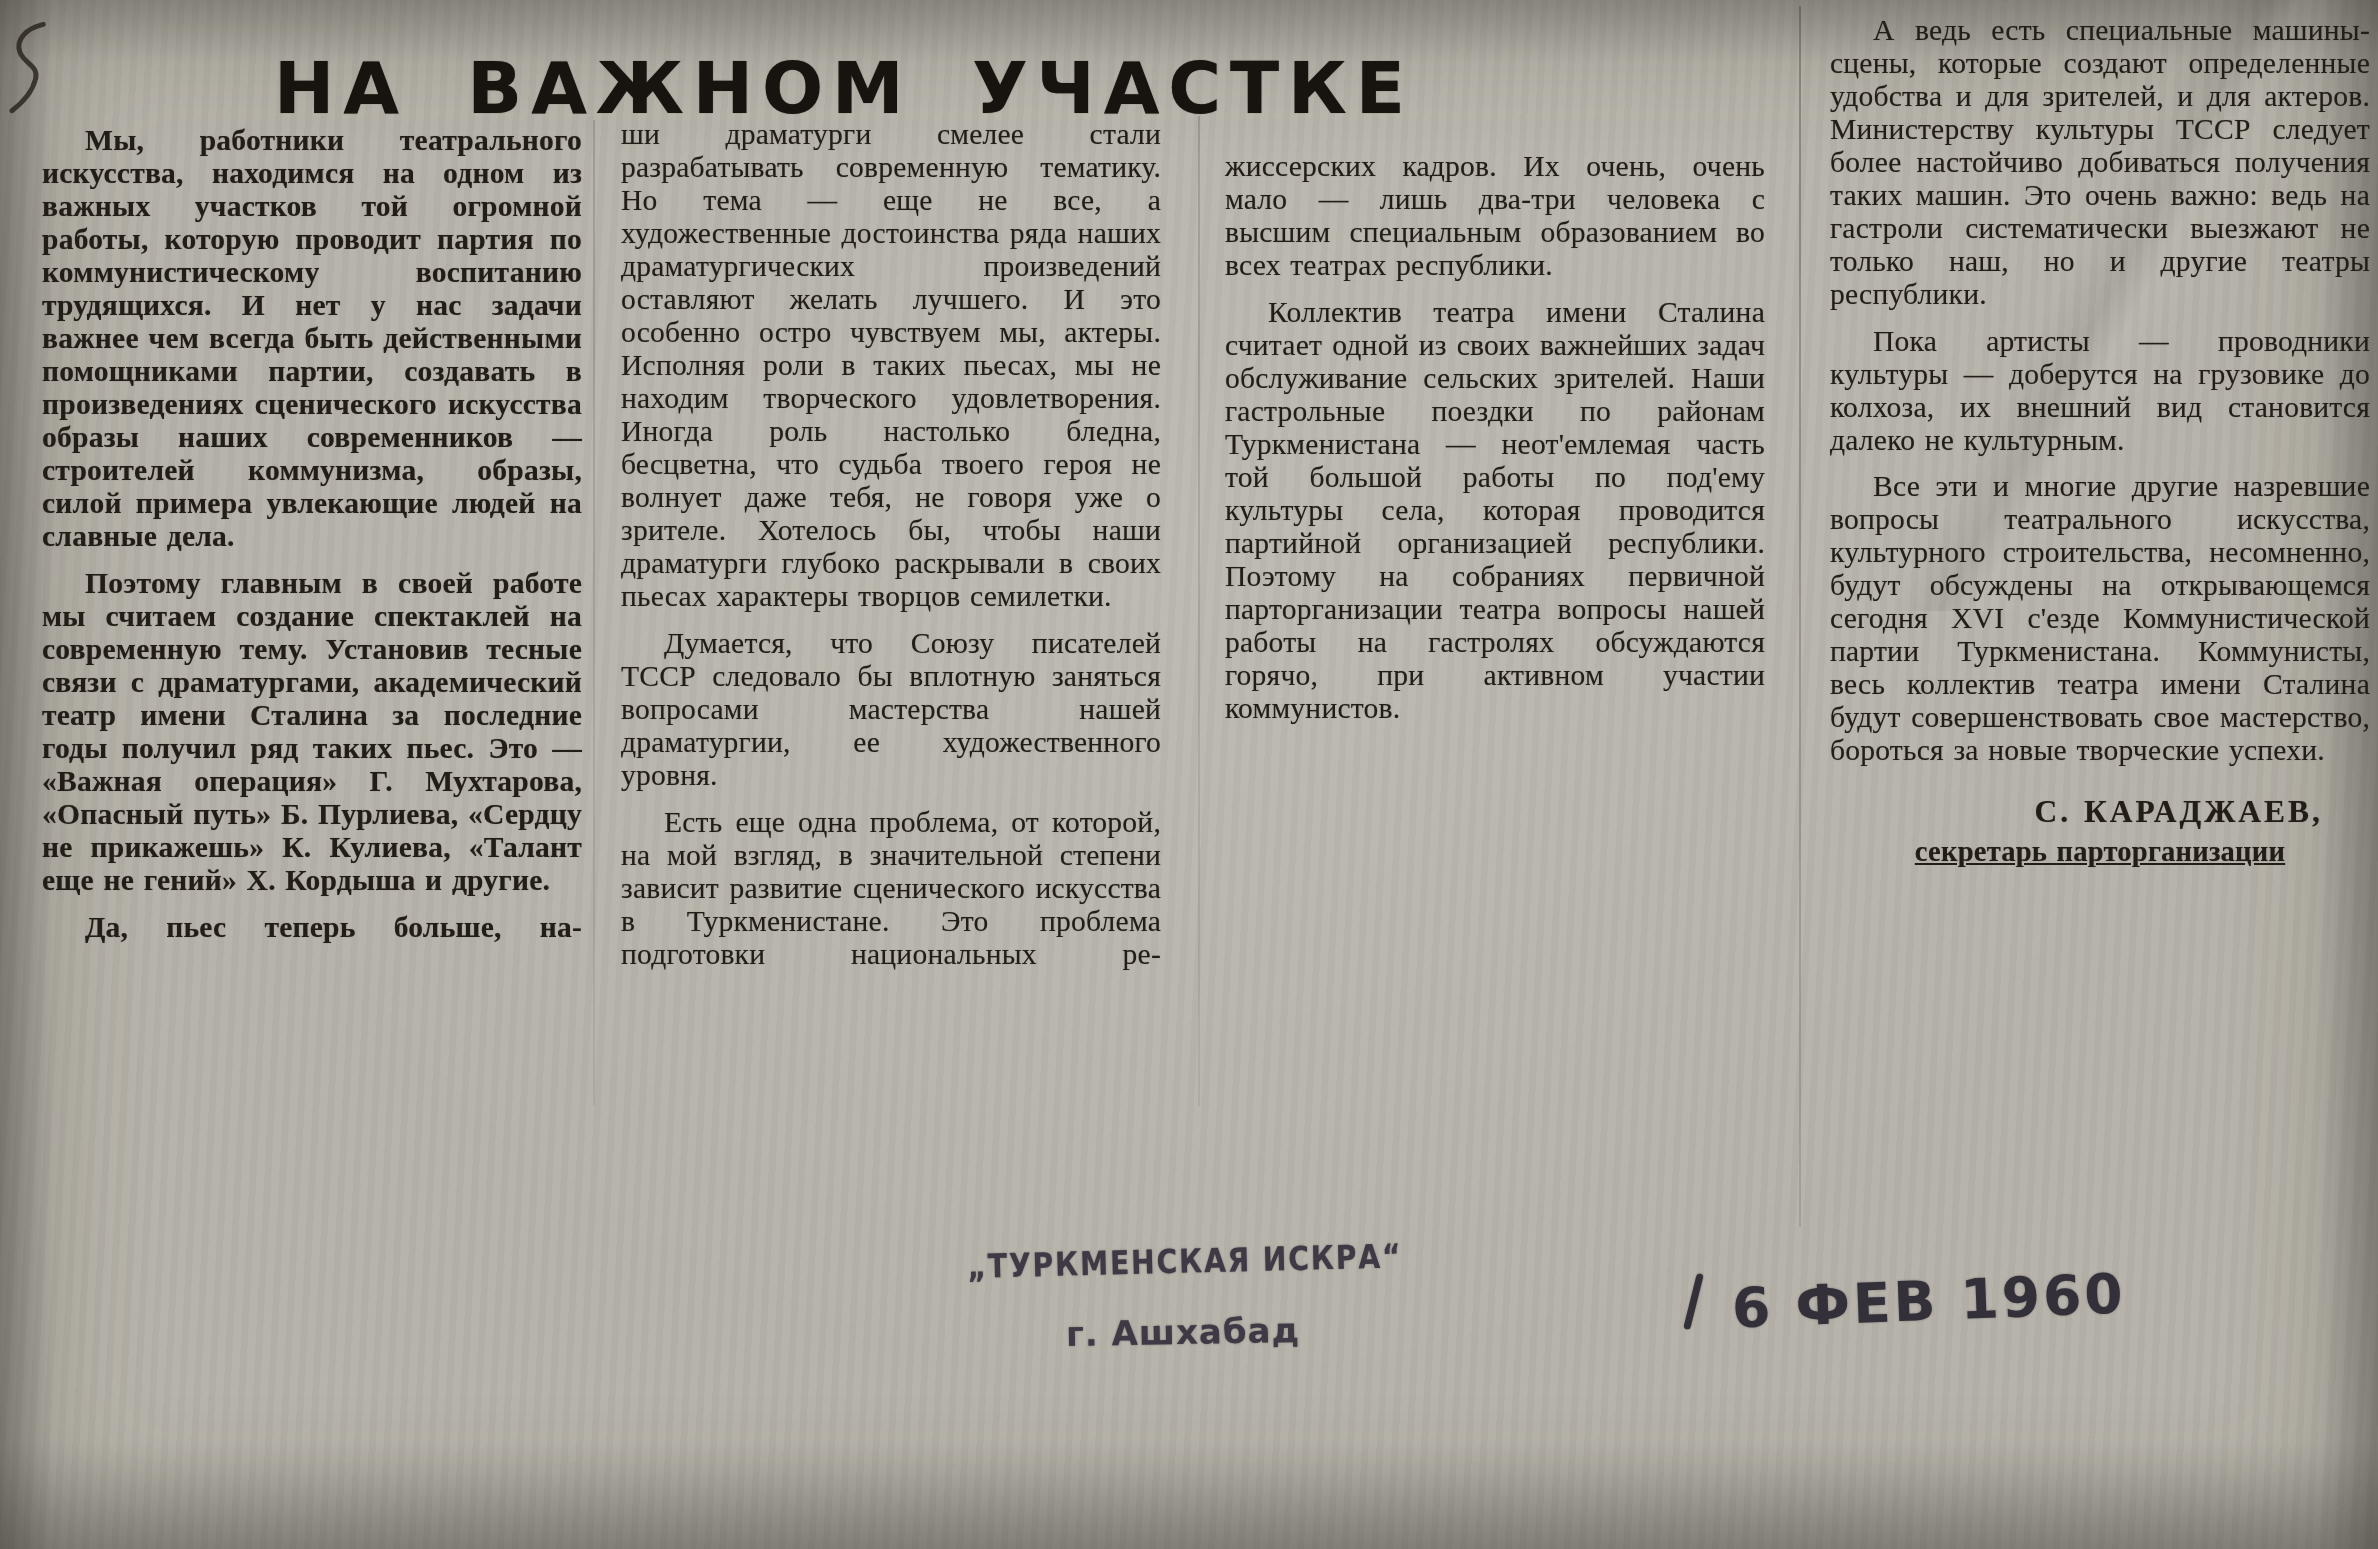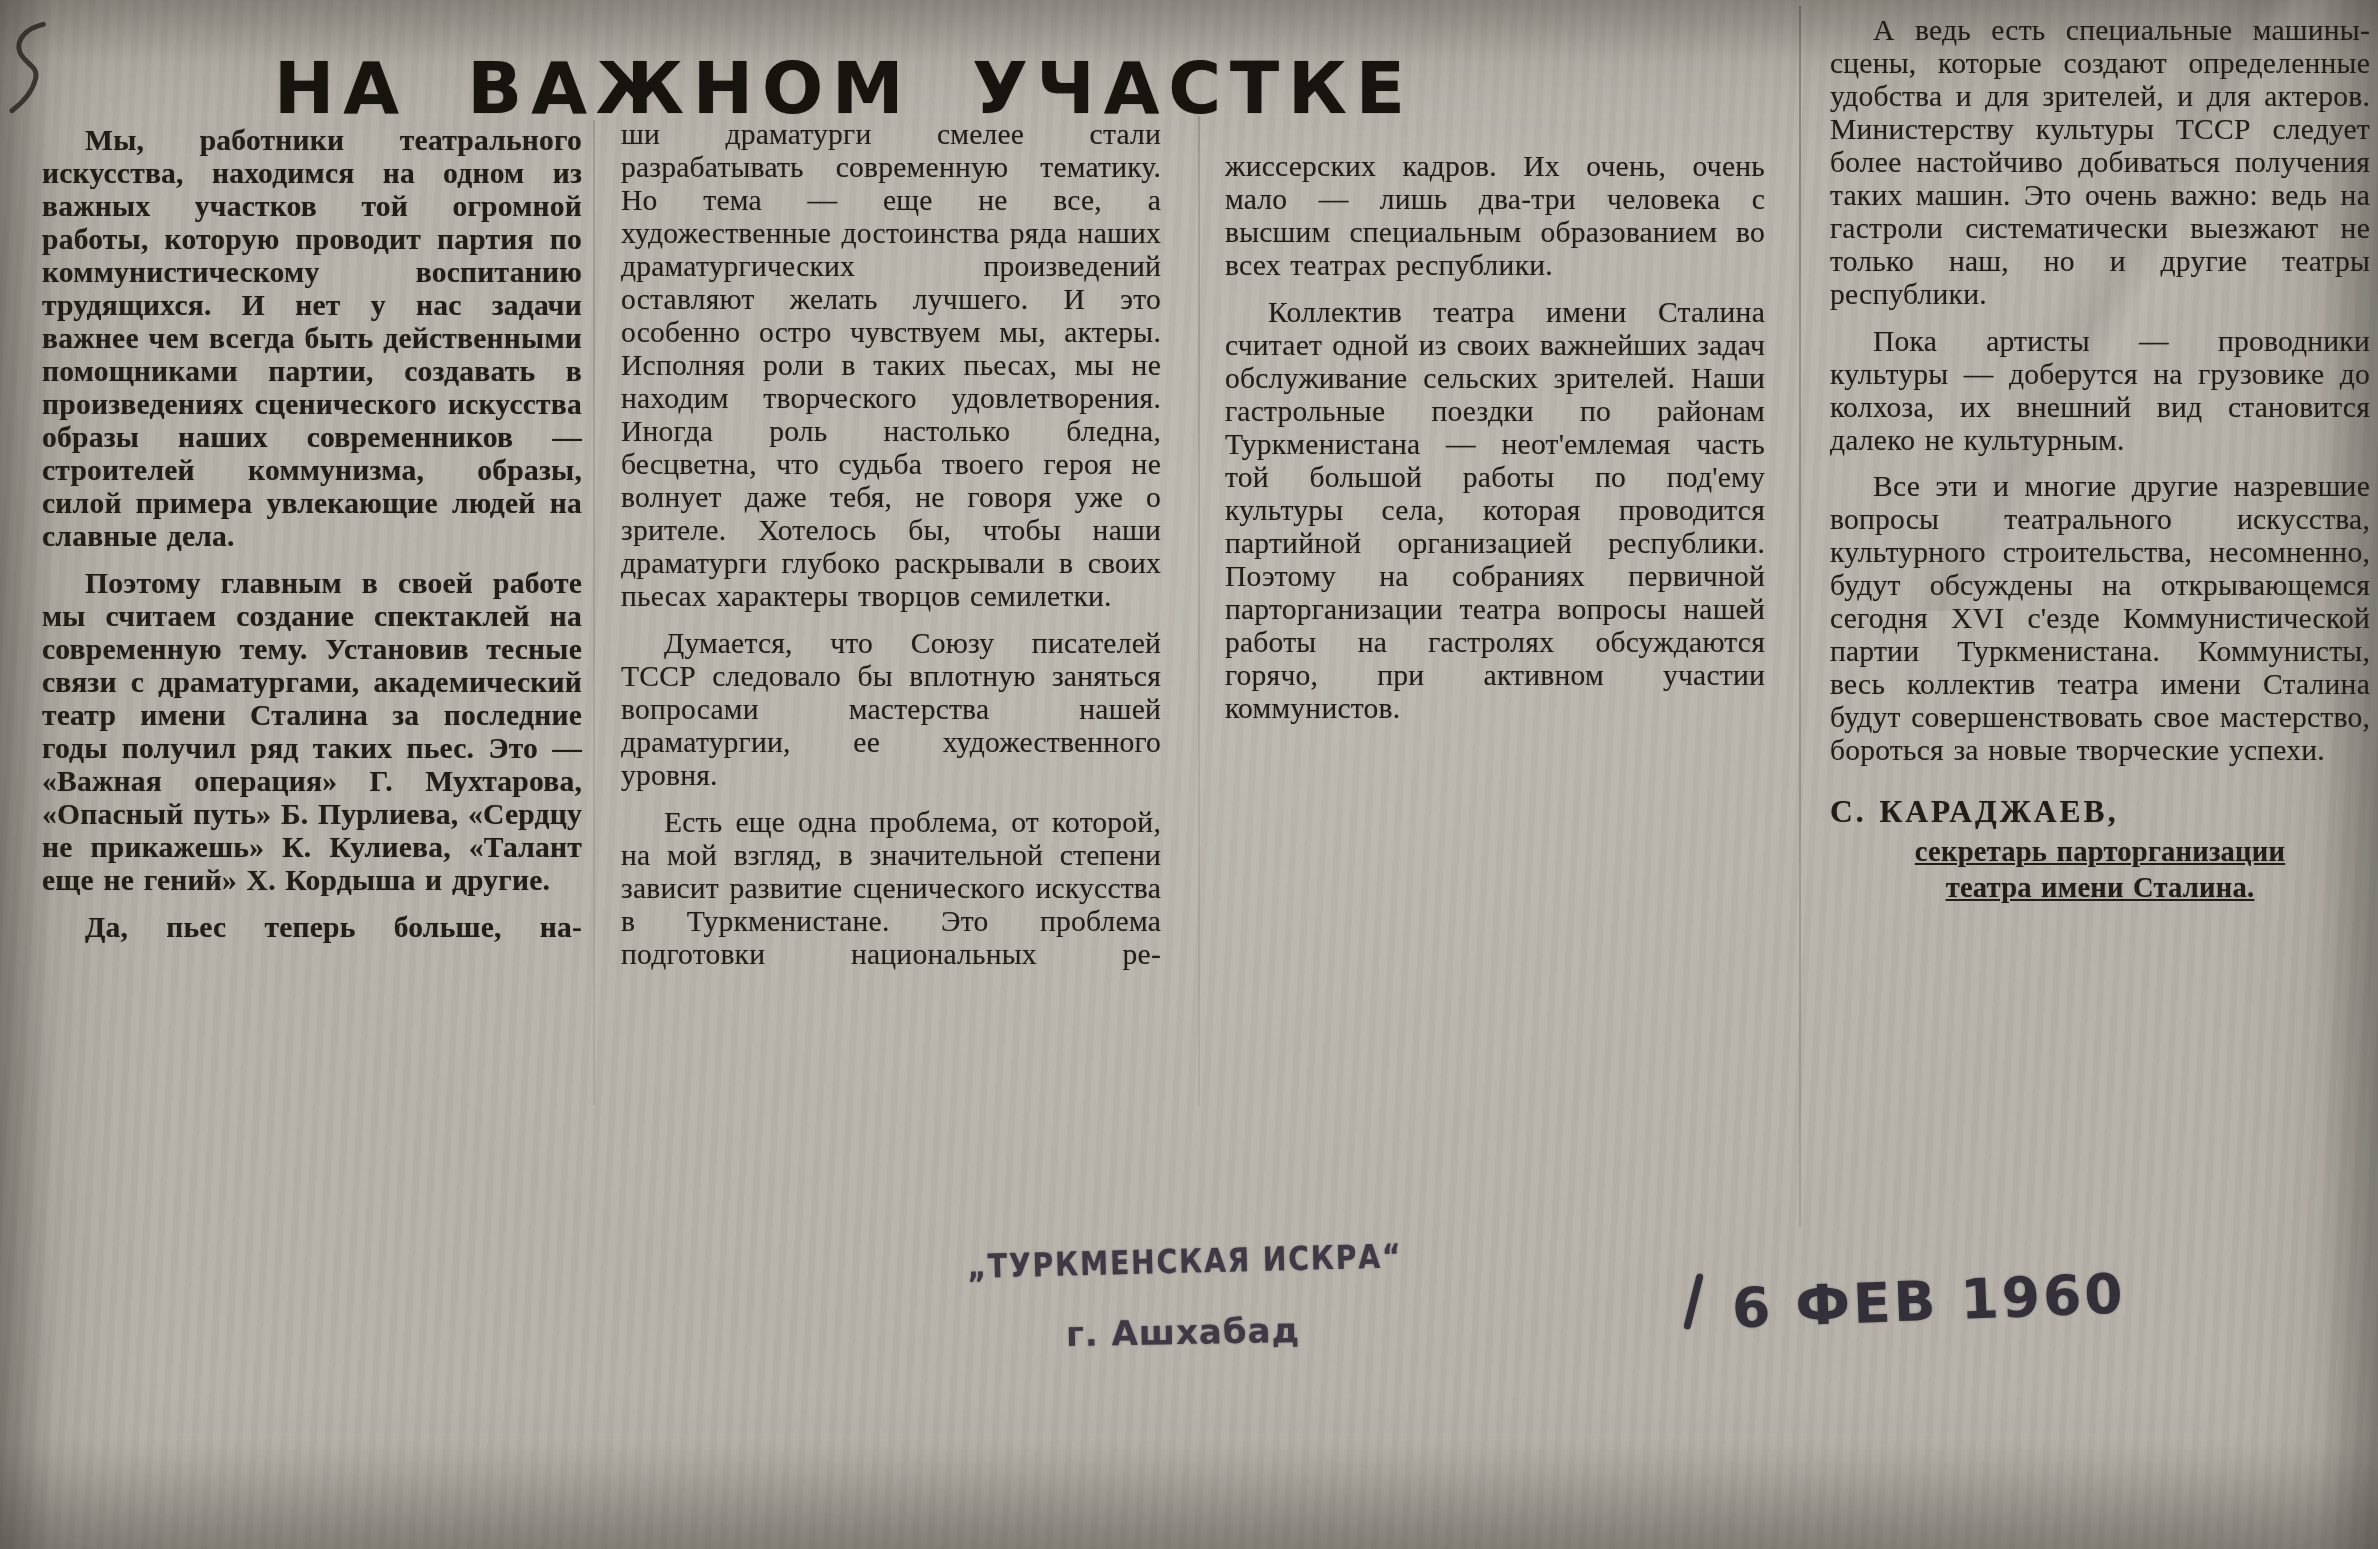--- a/index.html
+++ b/index.html
@@ -73,21 +73,21 @@
     position: absolute;
     width: 2px;
     background: linear-gradient(180deg, rgba(45,40,33,0.42), rgba(45,40,33,0.18));
     pointer-events: none;
   }
   .divider-1 { left: 593px;  top: 120px; height: 985px; opacity: 0.45; }
   .divider-2 { left: 1198px; top: 116px; height: 990px; opacity: 0.45; }
   .divider-3 { left: 1799px; top: 5.9px;   height: 1221px; opacity: 0.8; }
   .signature { margin-top: 27.6px; font-weight: bold; }
   .sig-name {
-    text-align: left;
+    text-align: right;
     padding-right: 47px;
     font-size: 31.5px;
     letter-spacing: 3px;
     margin-bottom: 5.9px;
   }
   .sig-role, .sig-org {
     text-align: center;
     font-size: 28.6px;
     line-height: 36px;
     text-decoration: underline;
@@ -175,21 +175,20 @@
     <p>Коллектив театра имени Сталина считает одной из своих важнейших задач обслуживание сельских зрителей. Наши гастрольные поездки по районам Туркменистана — неот'емлемая часть той большой работы по под'ему культуры села, которая проводится партийной организацией республики. Поэтому на собраниях первичной парторганизации театра вопросы нашей работы на гастролях обсуждаются горячо, при активном участии коммунистов.</p>
   </div>
 
   <div class="col col-4">
     <p>А ведь есть специальные машины-сцены, которые создают определенные удобства и для зрителей, и для актеров. Министерству культуры ТССР следует более настойчиво добиваться получения таких машин. Это очень важно: ведь на гастроли систематически выезжают не только наш, но и другие театры республики.</p>
     <p>Пока артисты — проводники культуры — доберутся на грузовике до колхоза, их внешний вид становится далеко не культурным.</p>
     <p>Все эти и многие другие назревшие вопросы театрального искусства, культурного строительства, несомненно, будут обсуждены на открывающемся сегодня XVI с'езде Коммунистической партии Туркменистана. Коммунисты, весь коллектив театра имени Сталина будут совершенствовать свое мастерство, бороться за новые творческие успехи.</p>
     <div class="signature">
       <div class="sig-name">С. КАРАДЖАЕВ,</div>
       <div class="sig-role">секретарь парторганизации</div>
-      <div class="sig-org">театра имени Сталина.</div>
     </div>
   </div>
 
   <div class="stamp stamp-newspaper">„ТУРКМЕНСКАЯ ИСКРА“</div>
   <div class="stamp stamp-city">г. Ашхабад</div>
   <div class="date-tick"></div>
   <div class="stamp stamp-date">6 ФЕВ 1960</div>
 
 </div>
 

